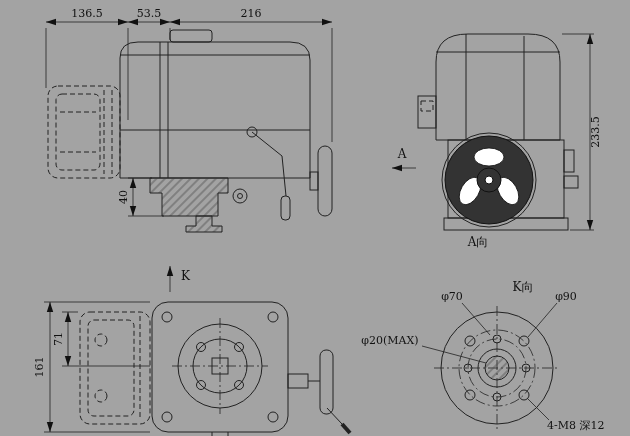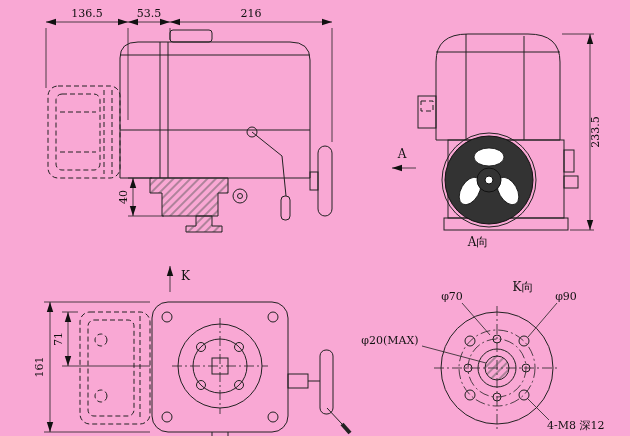--- a/index.html
+++ b/index.html
@@ -1,16 +1,16 @@
 <!DOCTYPE html>
 <html><head>
 <meta charset="utf-8">
 <style>
   html,body { margin:0; padding:0; background:#ffffff; }
-  .canvas { width:630px; height:436px; background:#f9a8d4; position:relative; overflow:hidden; }
+  .canvas { width:630px; height:436px; background:#a3a3a3; position:relative; overflow:hidden; }
   svg { display:block; }
   .ln { stroke:#222; stroke-width:1; fill:none; }
   .thin { stroke:#222; stroke-width:0.8; fill:none; }
   .dash { stroke-dasharray:5,3; }
   .cl { stroke-dasharray:10,3,2,3; stroke-width:0.8; }
   .t { fill:#111; stroke:none; font:11px "DejaVu Serif", serif; }
   .tl { fill:#111; stroke:none; font:12px "DejaVu Serif", serif; }
 </style>
 </head>
 <body>

